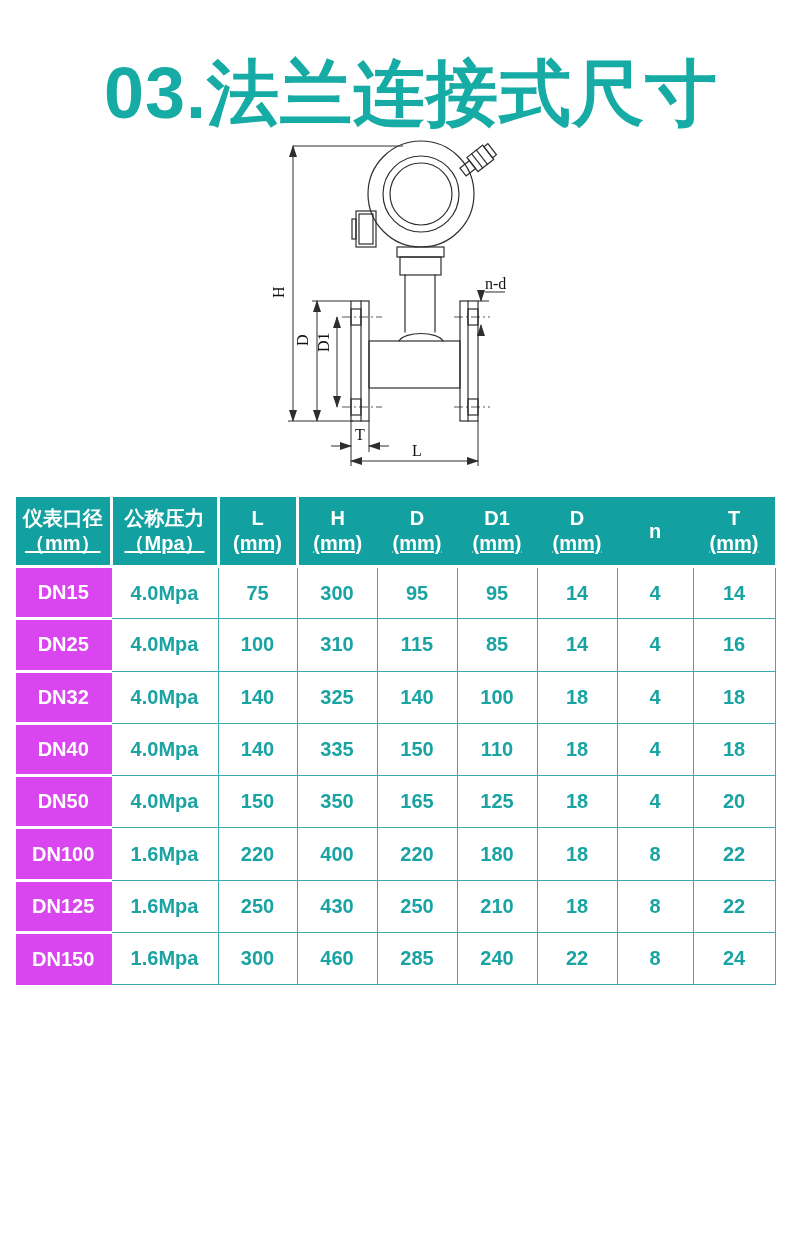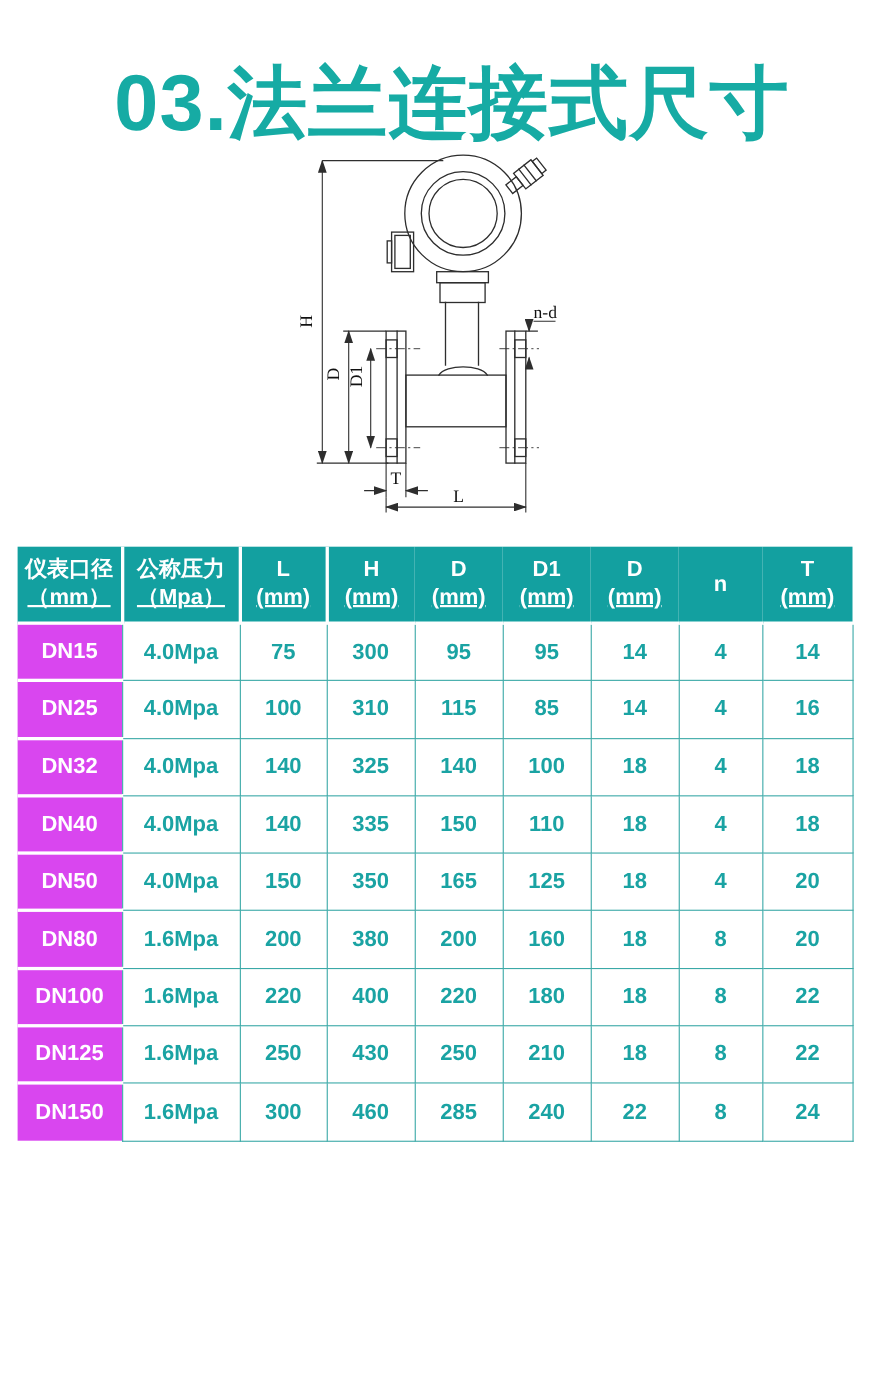--- a/index.html
+++ b/index.html
@@ -248,31 +248,20 @@
           <td>4.0Mpa</td>
           <td>150</td>
           <td>350</td>
           <td>165</td>
           <td>125</td>
           <td>18</td>
           <td>4</td>
           <td>20</td>
         </tr>
         <tr>
-          <th>DN80</th>
-          <td>1.6Mpa</td>
-          <td>200</td>
-          <td>380</td>
-          <td>200</td>
-          <td>160</td>
-          <td>18</td>
-          <td>8</td>
-          <td>20</td>
-        </tr>
-        <tr>
           <th>DN100</th>
           <td>1.6Mpa</td>
           <td>220</td>
           <td>400</td>
           <td>220</td>
           <td>180</td>
           <td>18</td>
           <td>8</td>
           <td>22</td>
         </tr>

